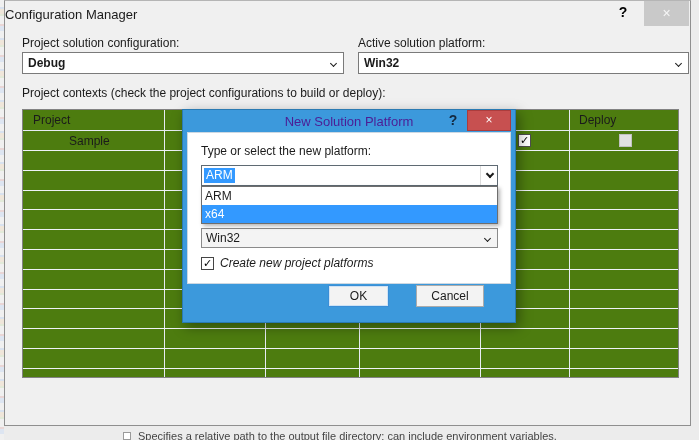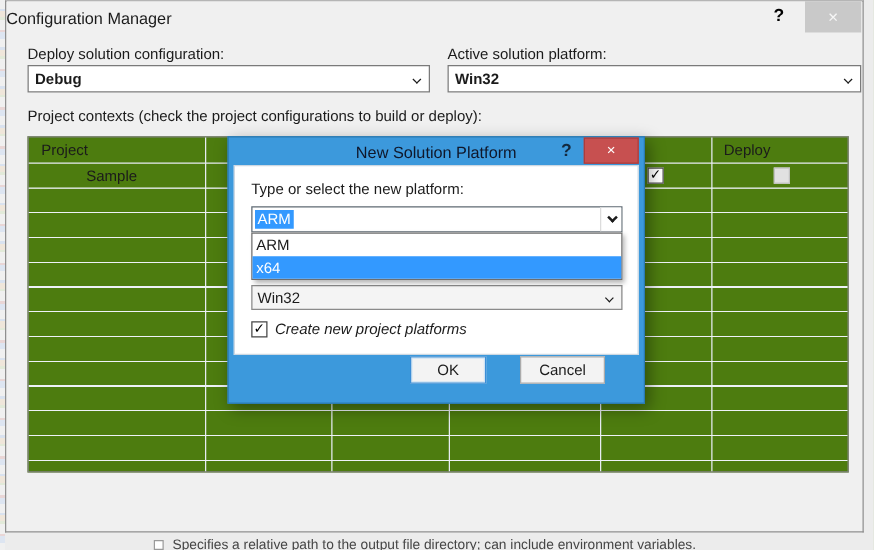--- a/index.html
+++ b/index.html
@@ -55,21 +55,21 @@
   .cb-deploy { left:596px; top:3px; background:#e1e1e1; border:1px solid #c2c2c2; }
   .tbody-lines { position:absolute; left:0; right:0; top:41px; bottom:0;
     background:repeating-linear-gradient(180deg, transparent 0 18.8px, #eef2f7 18.8px 19.8px); }
 
   .btn { text-align:center; background:#f3f3f3; border:1px solid #ababab; font-family:inherit; font-size:12px; color:#1b1b1b; cursor:default; }
   .btn-close { position:absolute; left:588px; top:390px; width:97px; height:25px; border:1px solid #3b8ed6; box-shadow:inset 0 0 0 1px #cfe3f4; }
 
   
   .modal { position:absolute; left:182px; top:109px; width:334px; height:214px;
     background:#3c99dc; border:1px solid #2a7ab2; box-shadow:3px 4px 12px rgba(0,0,0,.38); z-index:10; }
-  .modal-title { position:absolute; top:4px; left:0; width:100%; text-align:center; font-size:13px; color:#0f172a; }
+  .modal-title { position:absolute; top:4px; left:0; width:100%; text-align:center; font-size:13px; color:#4c1d95; }
   .modal-help  { position:absolute; top:2px; right:55px; font-size:14px; font-weight:bold; color:#13293f; width:14px; text-align:center; }
   .modal-close { position:absolute; top:0; right:4px; width:44px; height:21px; background:#c75050; border:1px solid #ac3c3c; color:#fff; text-align:center; line-height:19px; font-size:12px; }
   .modal-inner { position:absolute; left:4px; top:22px; width:324px; height:152px; background:#fff; border:1px solid #cdd8e2; }
 
   .m-label { position:absolute; left:13px; top:11px; }
   .m-combo1 { position:absolute; left:13px; top:32px; width:297px; height:21px; background:#fff; border:1px solid #5f6a73; }
   .m-sel-text { position:absolute; left:2px; top:2px; height:15px; line-height:15px; background:#3399ff; color:#fff; padding:0 2px; }
   .dd-btn { position:absolute; right:0; top:0; width:17px; height:100%; background:#fff; border-left:1px solid #dcdcdc; }
   .dd-btn .chev { right:4px; top:6px; }
   .m-combo1 .dd-btn .chev { top:5px; }
@@ -96,21 +96,21 @@
 
   <div class="bg-status">
     <span class="bg-status-box"></span><span>Specifies a relative path to the output file directory; can include environment variables.</span>
   </div>
 
   <div class="dialog">
     <div class="dlg-title">Configuration Manager</div>
     <div class="dlg-help">?</div>
     <div class="dlg-close">×</div>
 
-    <div class="field-label lbl-config">Deploy solution configuration:</div>
+    <div class="field-label lbl-config">Project solution configuration:</div>
     <div class="combo combo-config">
       <span>Debug</span>
       <span class="chev"></span>
     </div>
 
     <div class="field-label lbl-platform">Active solution platform:</div>
     <div class="combo combo-platform">
       <span>Win32</span>
       <span class="chev"></span>
     </div>

